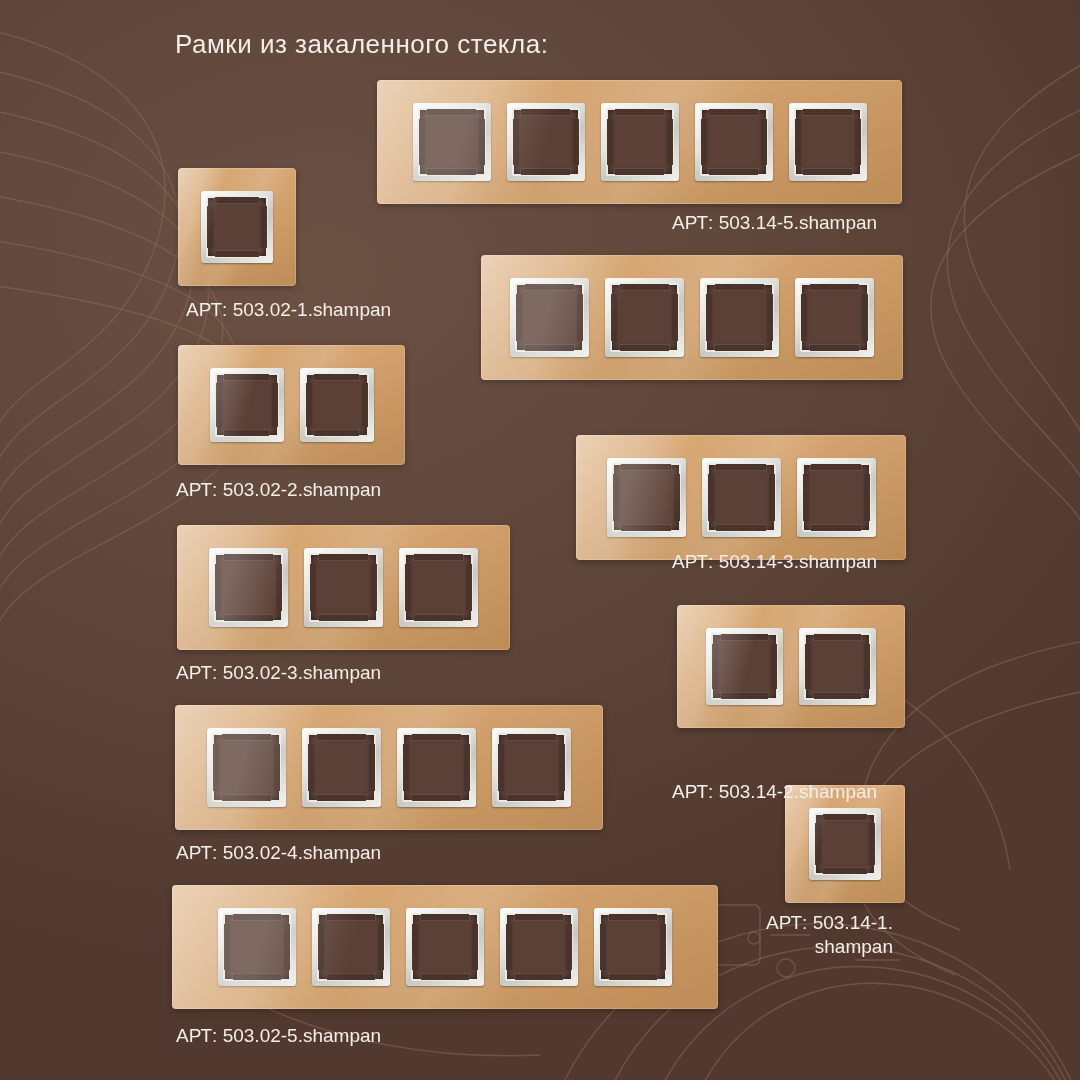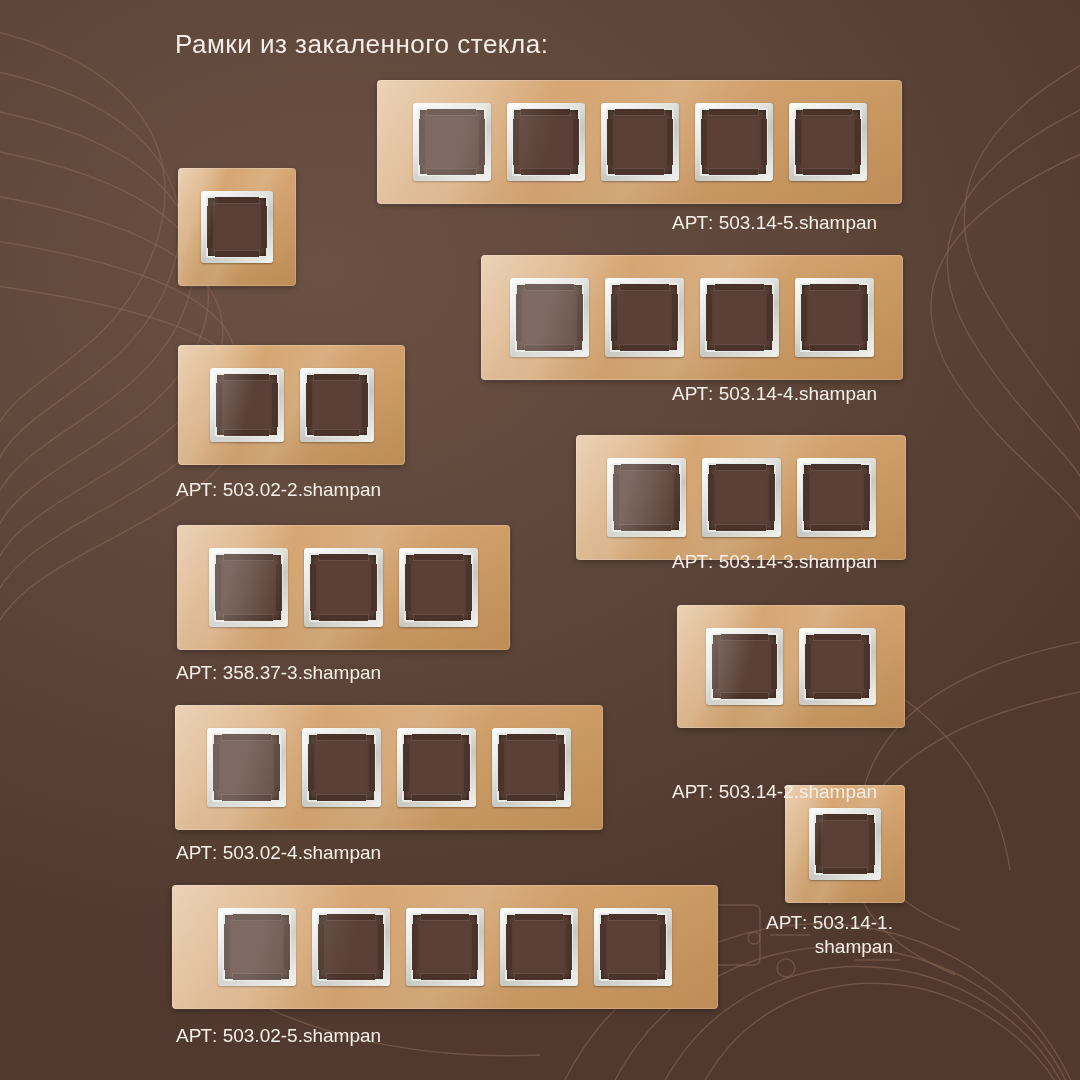--- a/index.html
+++ b/index.html
@@ -394,23 +394,23 @@
             <div class="slot" style="width: 72px; height: 72px;">
               <div class="slot-inner">
                 <span class="tab-l"></span>
                 <span class="tab-r"></span>
               </div>
             </div>
           </div>
         </div>
       </div>
     </div>
+<div class="caption" style="left: 186px; top: 298px;">АРТ: 503.02-1.shampan</div>
     <div class="caption" style="left: 672px; top: 211px;">АРТ: 503.14-5.shampan</div>
     <div class="caption" style="left: 176px; top: 478px;">АРТ: 503.02-2.shampan</div>
-    <div class="caption" style="left: 672px; top: 382px;">АРТ: 503.14-4.shampan</div>
-    <div class="caption" style="left: 176px; top: 661px;">АРТ: 358.37-3.shampan</div>
+    <div class="caption" style="left: 176px; top: 661px;">АРТ: 503.02-3.shampan</div>
     <div class="caption" style="left: 672px; top: 550px;">АРТ: 503.14-3.shampan</div>
     <div class="caption" style="left: 176px; top: 841px;">АРТ: 503.02-4.shampan</div>
     <div class="caption" style="left: 672px; top: 733px; margin-top: 47px;">АРТ: 503.14-2.shampan</div>
     <div class="caption" style="left: 176px; top: 1024px;">АРТ: 503.02-5.shampan</div>
     <div class="caption center" style="left: 766px; top: 911px;">АРТ: 503.14-1.
 shampan</div>
   </div>
 
 </body></html>

